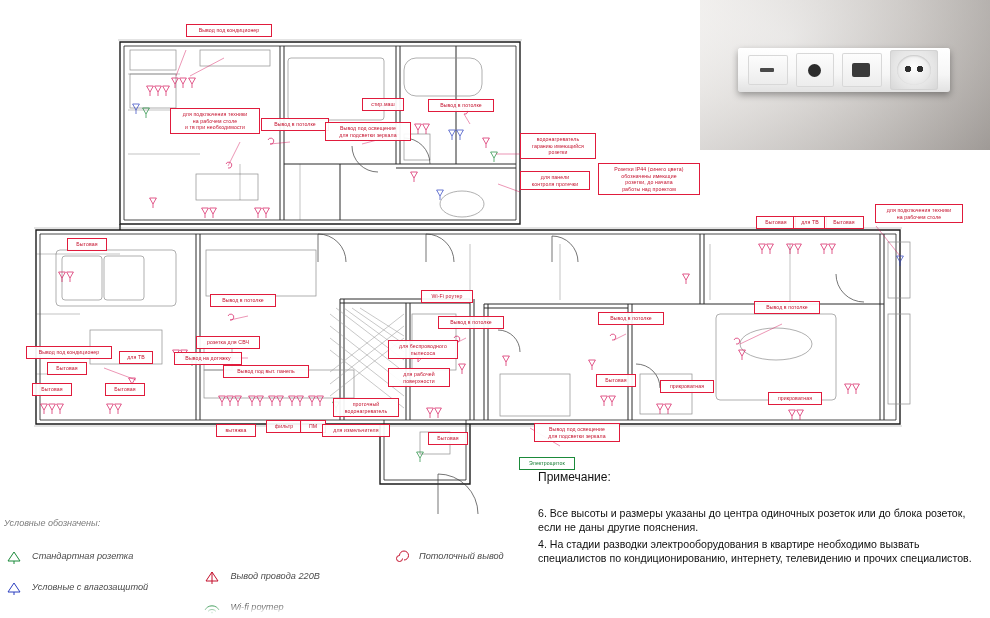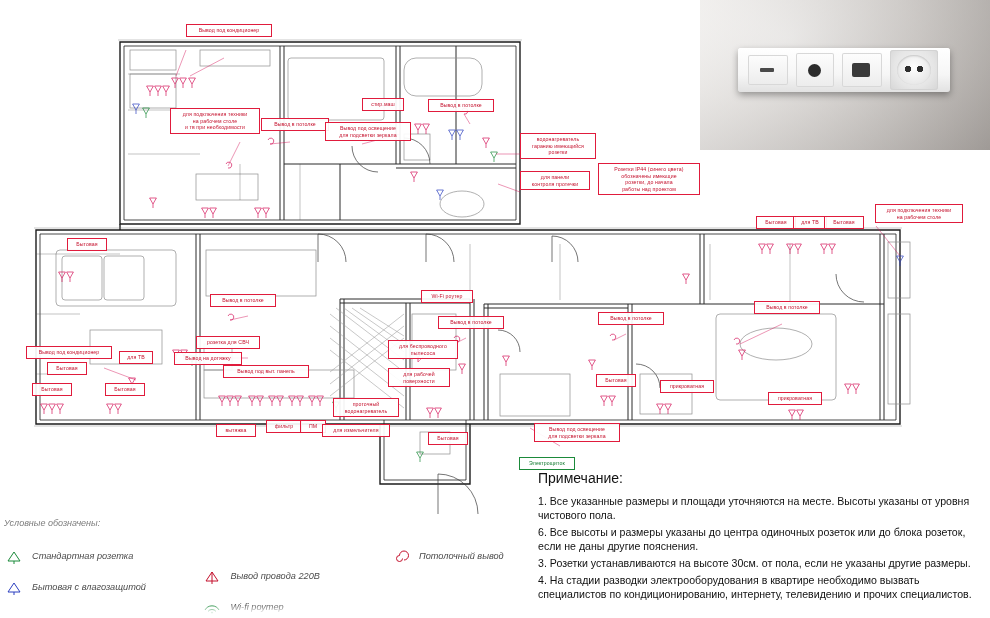--- a/index.html
+++ b/index.html
@@ -152,22 +152,22 @@
   .callout.green { border-color:#1b8a3a; color:#127a2f; }
 
   
   .notes {
     position: absolute;
     left: 538px;
     top: 470px;
     width: 448px;
   }
   .notes h3 {
-    margin: 0 0 9px 0;
-    font-size: 14px;
+    margin: 0 0 23px 0;
+    font-size: 12px;
     font-weight: 400;
     color: #111;
   }
   .notes ol {
     margin: 0;
     padding: 0;
     list-style: none;
   }
   .notes li {
     font-size: 10.6px;
@@ -549,23 +549,21 @@
   <div class="callout" style="left:333px;top:398px;width:58px;">проточный
 водонагреватель</div>
   <div class="callout" style="left:428px;top:432px;width:32px;">Бытовая</div>
   <div class="callout" style="left:534px;top:423px;width:78px;">Вывод под освещение
 для подсветки зеркала</div>
   <div class="callout green" style="left:519px;top:457px;width:48px;">Электрощиток</div>
 
   <div class="notes">
     <h3>Примечание:</h3>
     <ol>
-      <li>1. Все указанные размеры и площади уточняются на месте. Высоты указаны от уровня чистового пола.</li>
       <li>6. Все высоты и размеры указаны до центра одиночных розеток или до блока розеток, если не даны другие пояснения.</li>
-      <li>3. Розетки устанавливаются на высоте 30см. от пола, если не указаны другие размеры.</li>
       <li>4. На стадии разводки электрооборудования в квартире необходимо вызвать специалистов по кондиционированию, интернету, телевидению и прочих специалистов.</li>
     </ol>
   </div>
 
   <div class="legend">
     <div class="legend-title">Условные обозначены:</div>
     <div class="legend-grid">
 
       <div class="legend-row">
         <div class="legend-cell c1">
@@ -598,21 +596,21 @@
       </div>
 
       <div class="legend-row">
         <div class="legend-cell c1">
           <span class="legend-ico">
             <svg width="20" height="16" viewBox="0 0 20 16">
               <path d="M10 4 L16 13 L4 13 Z" fill="none" stroke="#2b3fbf" stroke-width="1"></path>
               <line x1="10" y1="13" x2="10" y2="16" stroke="#2b3fbf" stroke-width="1"></line>
             </svg>
           </span>
-          <span class="legend-label">Бытовая с влагозащитой</span>
+          <span class="legend-label">Условные с влагозащитой</span>
         </div>
         <div class="legend-cell c2">
           <span class="legend-ico">
             <svg width="20" height="16" viewBox="0 0 20 16">
               <path d="M3 11 a8 8 0 0 1 14 0" fill="none" stroke="#1b8a3a" stroke-width="1"></path>
               <path d="M6 12.5 a5 5 0 0 1 8 0" fill="none" stroke="#1b8a3a" stroke-width="1"></path>
               <circle cx="10" cy="14" r="1.2" fill="#1b8a3a"></circle>
             </svg>
           </span>
           <span class="legend-label">Wi-fi роутер</span>

